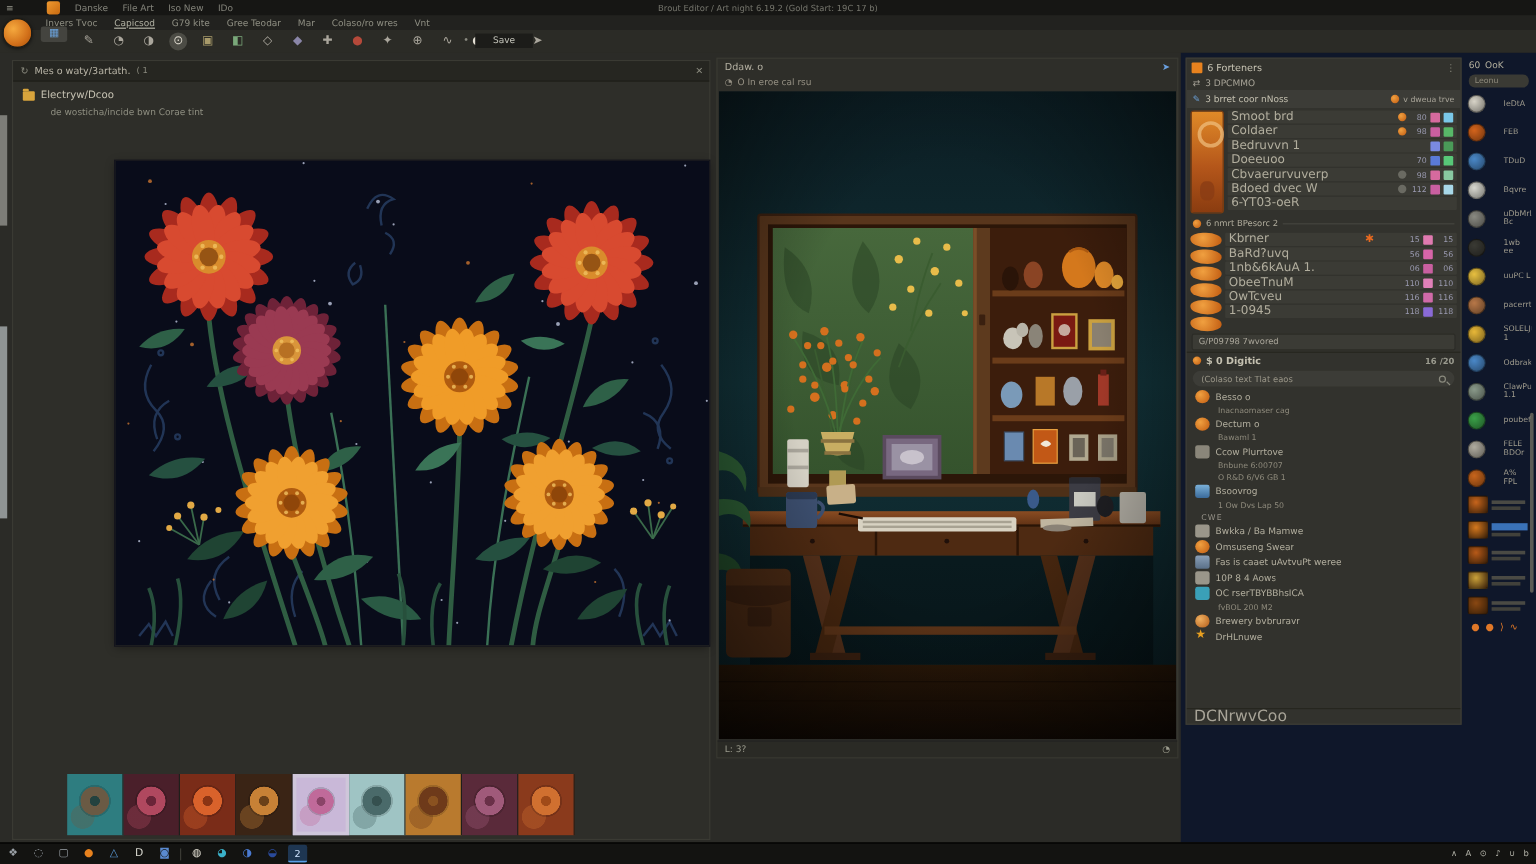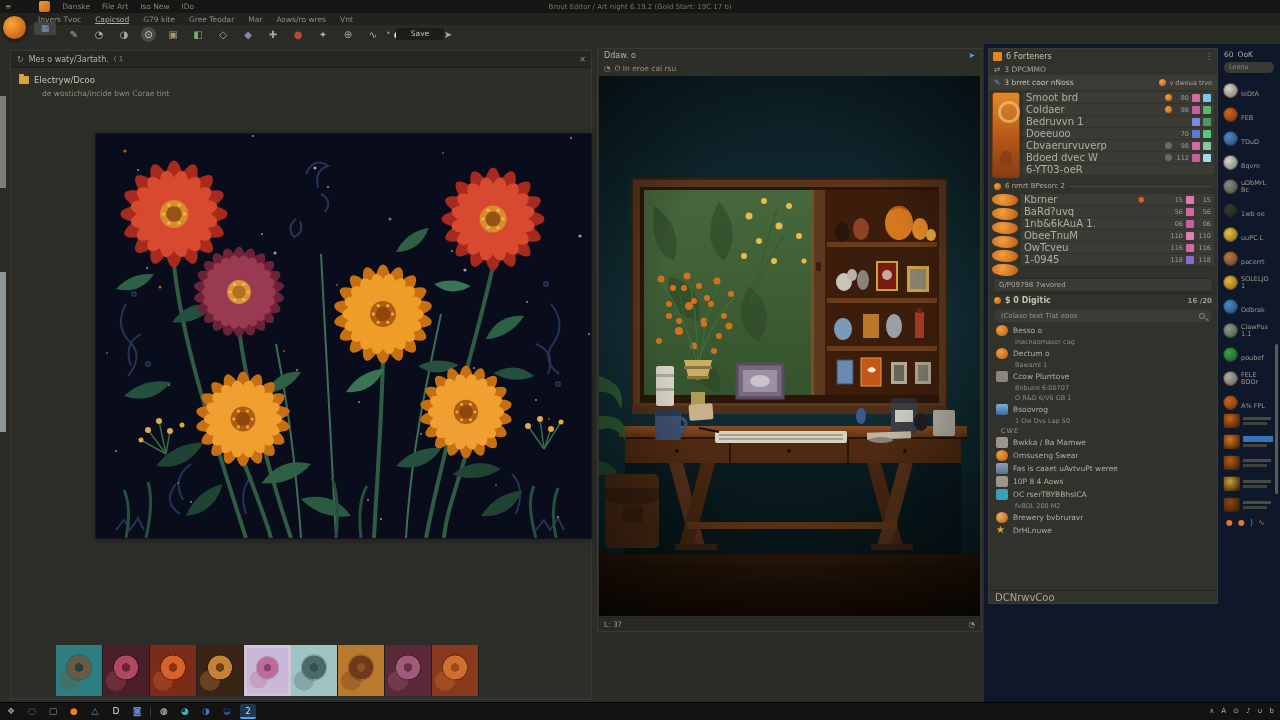--- a/index.html
+++ b/index.html
@@ -76,27 +76,27 @@
 .db-head{height:14px;display:flex;align-items:center;gap:4px;padding:0 5px;border-top:1px solid #26261f;font-size:8px;color:#c4c0b0;font-weight:bold}
 .db-head .cnt{margin-left:auto;font-weight:bold;font-size:7px;color:#9a9a8e}
 .db-search{height:13px;margin:2px 5px;background:#3c3c37;border-radius:7px;display:flex;align-items:center;padding:0 7px;font-size:7px;color:#9a9688}
 .db-search .sic{margin-left:auto;width:6px;height:6px;border:1px solid #8a8a7e;border-radius:50%;position:relative}
 .db-search .sic:after{content:"";position:absolute;left:5px;top:5px;width:4px;height:1px;background:#8a8a7e;transform:rotate(45deg)}
 #dbRows{flex:1;overflow:hidden;position:relative}
 .dbrow{display:flex;align-items:center;gap:5px;padding-left:7px;height:13px;font-size:7.5px;color:#b2ae9e}
 .dbrow.sub{height:10px;padding-left:26px;font-size:6.5px;color:#8e8a7c}
 .dbrow.grp{height:10px;padding-left:12px;font-size:6.5px;color:#98948a;letter-spacing:1px}
 .dbic{width:12px;height:11px;border-radius:2px;flex:none}
-.db-foot{height:13px;border-top:1px solid #26261f;display:flex;align-items:center;font-size:10px;color:#a8a498;padding-left:6px}
+.db-foot{height:13px;border-top:1px solid #26261f;display:flex;align-items:center;font-size:13px;color:#a8a498;padding-left:6px}
 #dockScroll{position:absolute;right:2px;top:300px;width:3px;height:150px;background:#5c5c54;border-radius:2px}
 
 #sideDock{position:absolute;left:238px;top:4px;width:54px;height:650px}
 .sd-head{height:13px;display:flex;align-items:center;gap:4px;font-size:7.5px;color:#b4b09e;padding-left:2px}
 .sd-search{height:11px;background:#3a3a34;border-radius:5px;margin:1px 2px;font-size:6.5px;color:#8e8a7c;line-height:11px;padding-left:5px}
-.sdrow{height:24px;display:flex;align-items:flex-end;gap:3px;padding-left:1px}
+.sdrow{height:24px;display:flex;align-items:center;gap:15px;padding-left:1px}
 .sdic{width:15px;height:15px;border-radius:50%;flex:none;border:1px solid rgba(0,0,0,.4)}
 .sdlab{font-size:6.5px;color:#9e9a8c;width:32px;line-height:7px;overflow:hidden;max-height:14px}
 .sdthumb{height:21px;display:flex;align-items:center;gap:3px;padding-left:1px}
 .sdthumb .tb{width:17px;height:15px;border-radius:2px;flex:none;border:1px solid rgba(0,0,0,.4)}
 .sdthumb .bars{display:flex;flex-direction:column;gap:2px}
 .sdthumb .b1{width:28px;height:3px;background:#4a4a44}
 .sdthumb .b2{width:24px;height:3px;background:#41413b}
 .sdthumb.sel .b1{width:30px;height:6px;background:#3a72b8}
 .sd-dots{height:14px;display:flex;align-items:center;gap:5px;padding-left:4px;color:#e07828;font-size:8px}
 
@@ -119,21 +119,21 @@
       <span>IDo</span>
     </span>
   <span class="ttl">Brout Editor / Art night 6.19.2 (Gold Start: 19C 17 b)</span>
 </div>
 <div id="menubar" class="abs">
     <div class="mi">Invers Tvoc</div>
     <div class="mi sel">Capicsod</div>
     <div class="mi">G79 kite</div>
     <div class="mi">Gree Teodar</div>
     <div class="mi">Mar</div>
-    <div class="mi">Aows/ro wres</div>
+    <div class="mi">Colaso/ro wres</div>
     <div class="mi">Vnt</div>
   </div>
 <div id="toolbar" class="abs">
     <div class="ti" style="color: rgb(170, 166, 156);">✎</div>
     <div class="ti" style="color: rgb(170, 166, 156);">◔</div>
     <div class="ti" style="color: rgb(170, 166, 156);">◑</div>
     <div class="ti circled" style="color: rgb(216, 212, 200);">⊙</div>
     <div class="ti" style="color: rgb(168, 154, 106);">▣</div>
     <div class="ti" style="color: rgb(122, 168, 122);">◧</div>
     <div class="ti" style="color: rgb(170, 166, 156);">◇</div>

